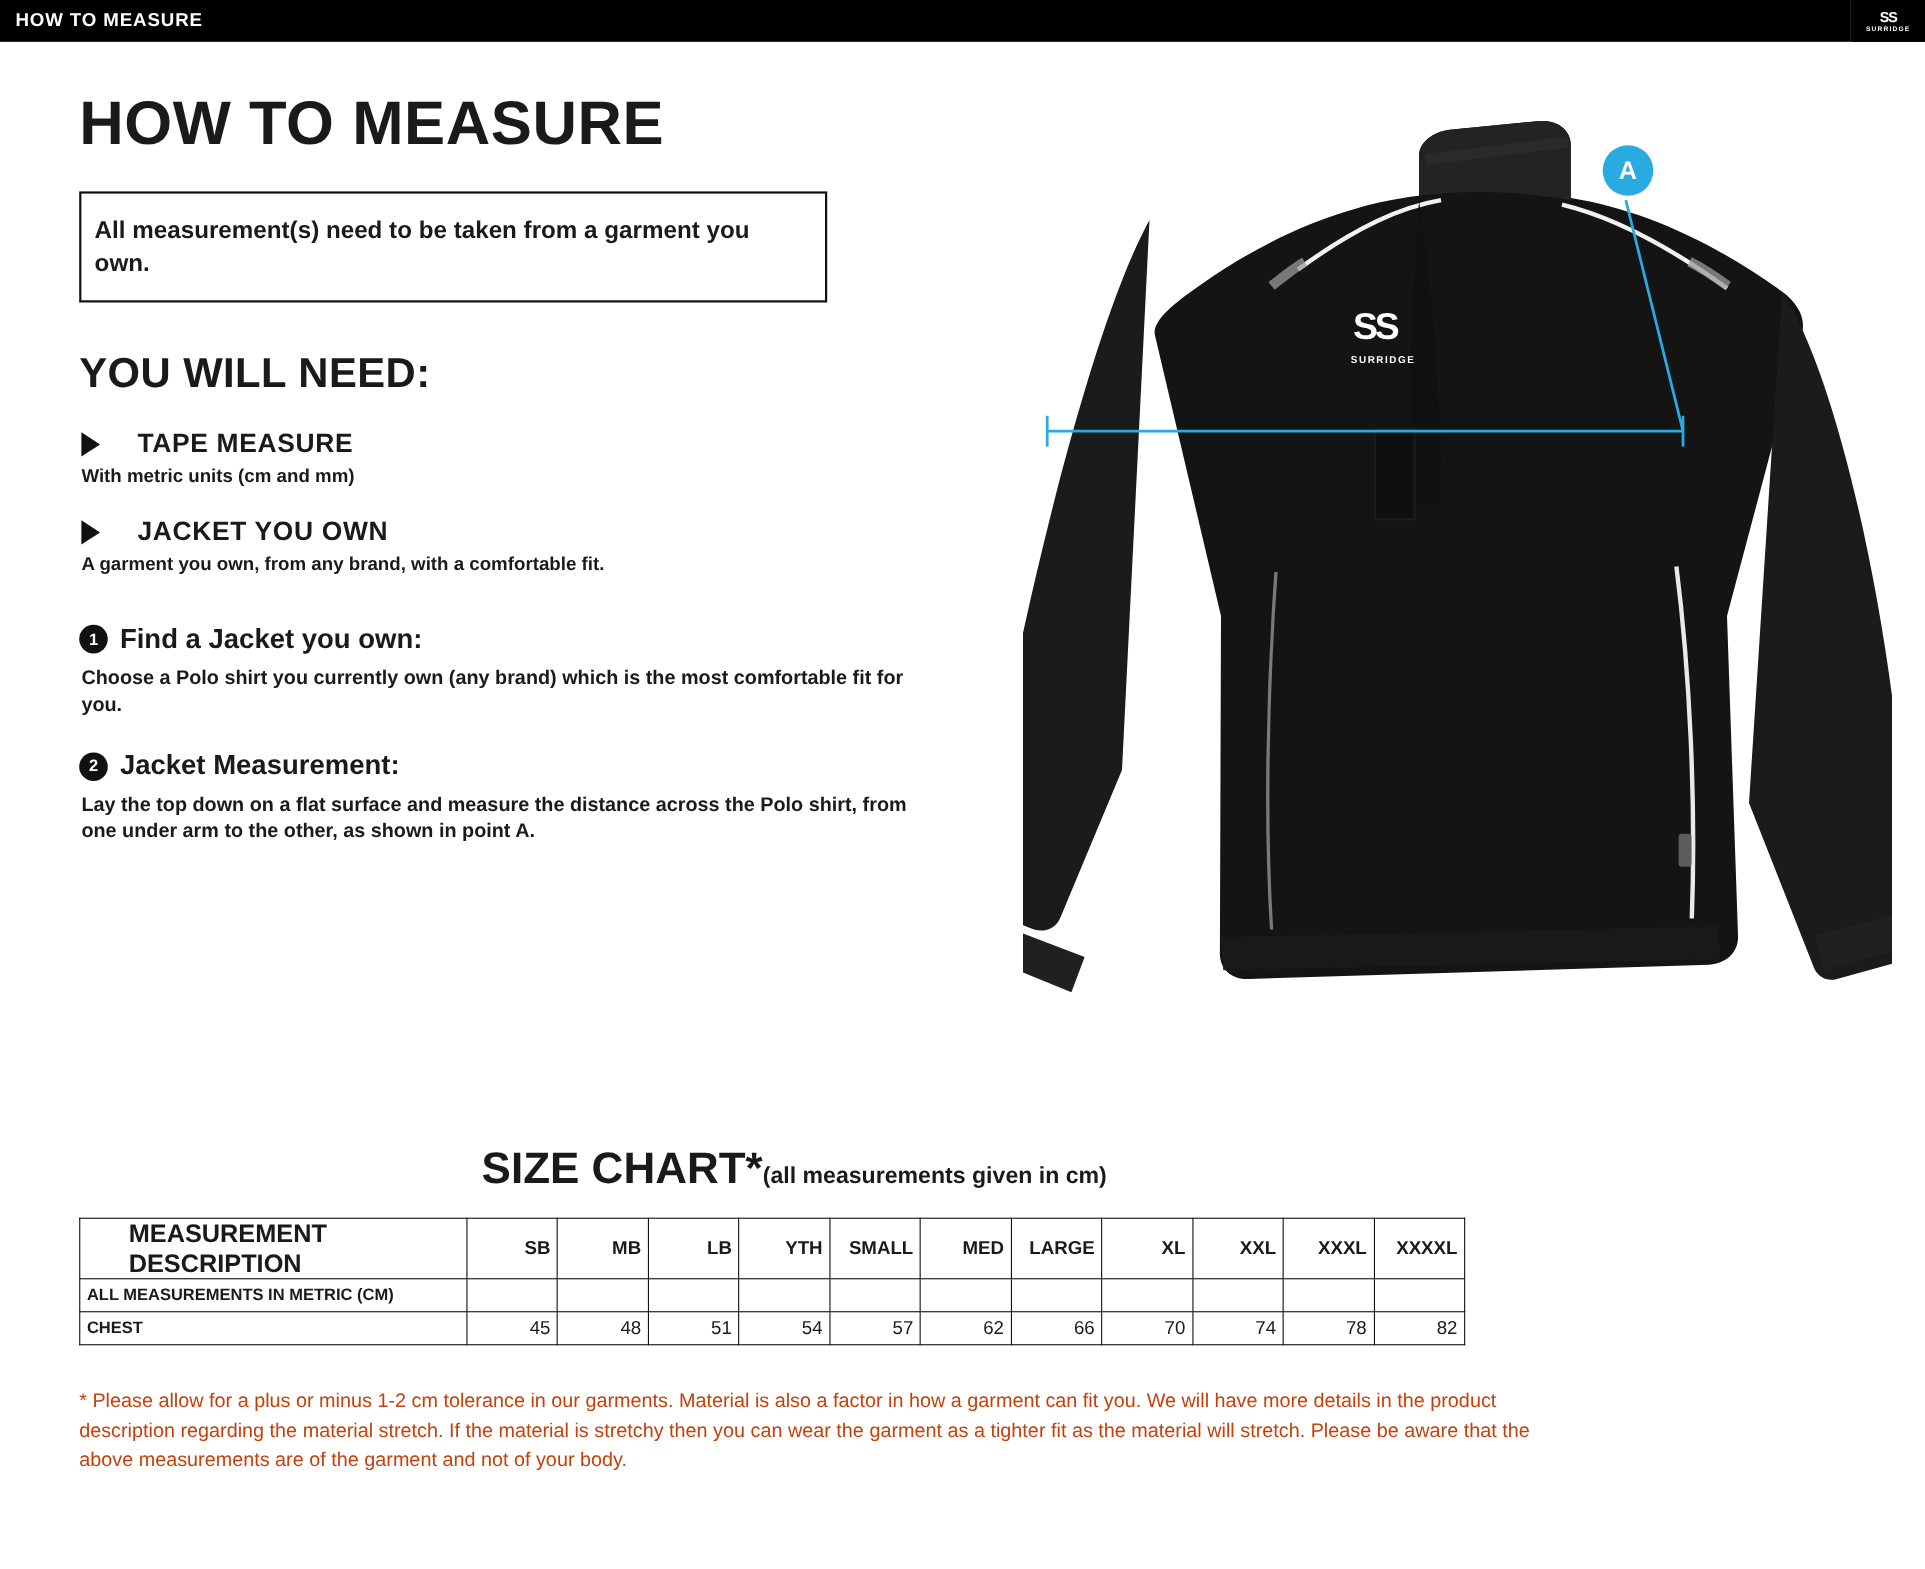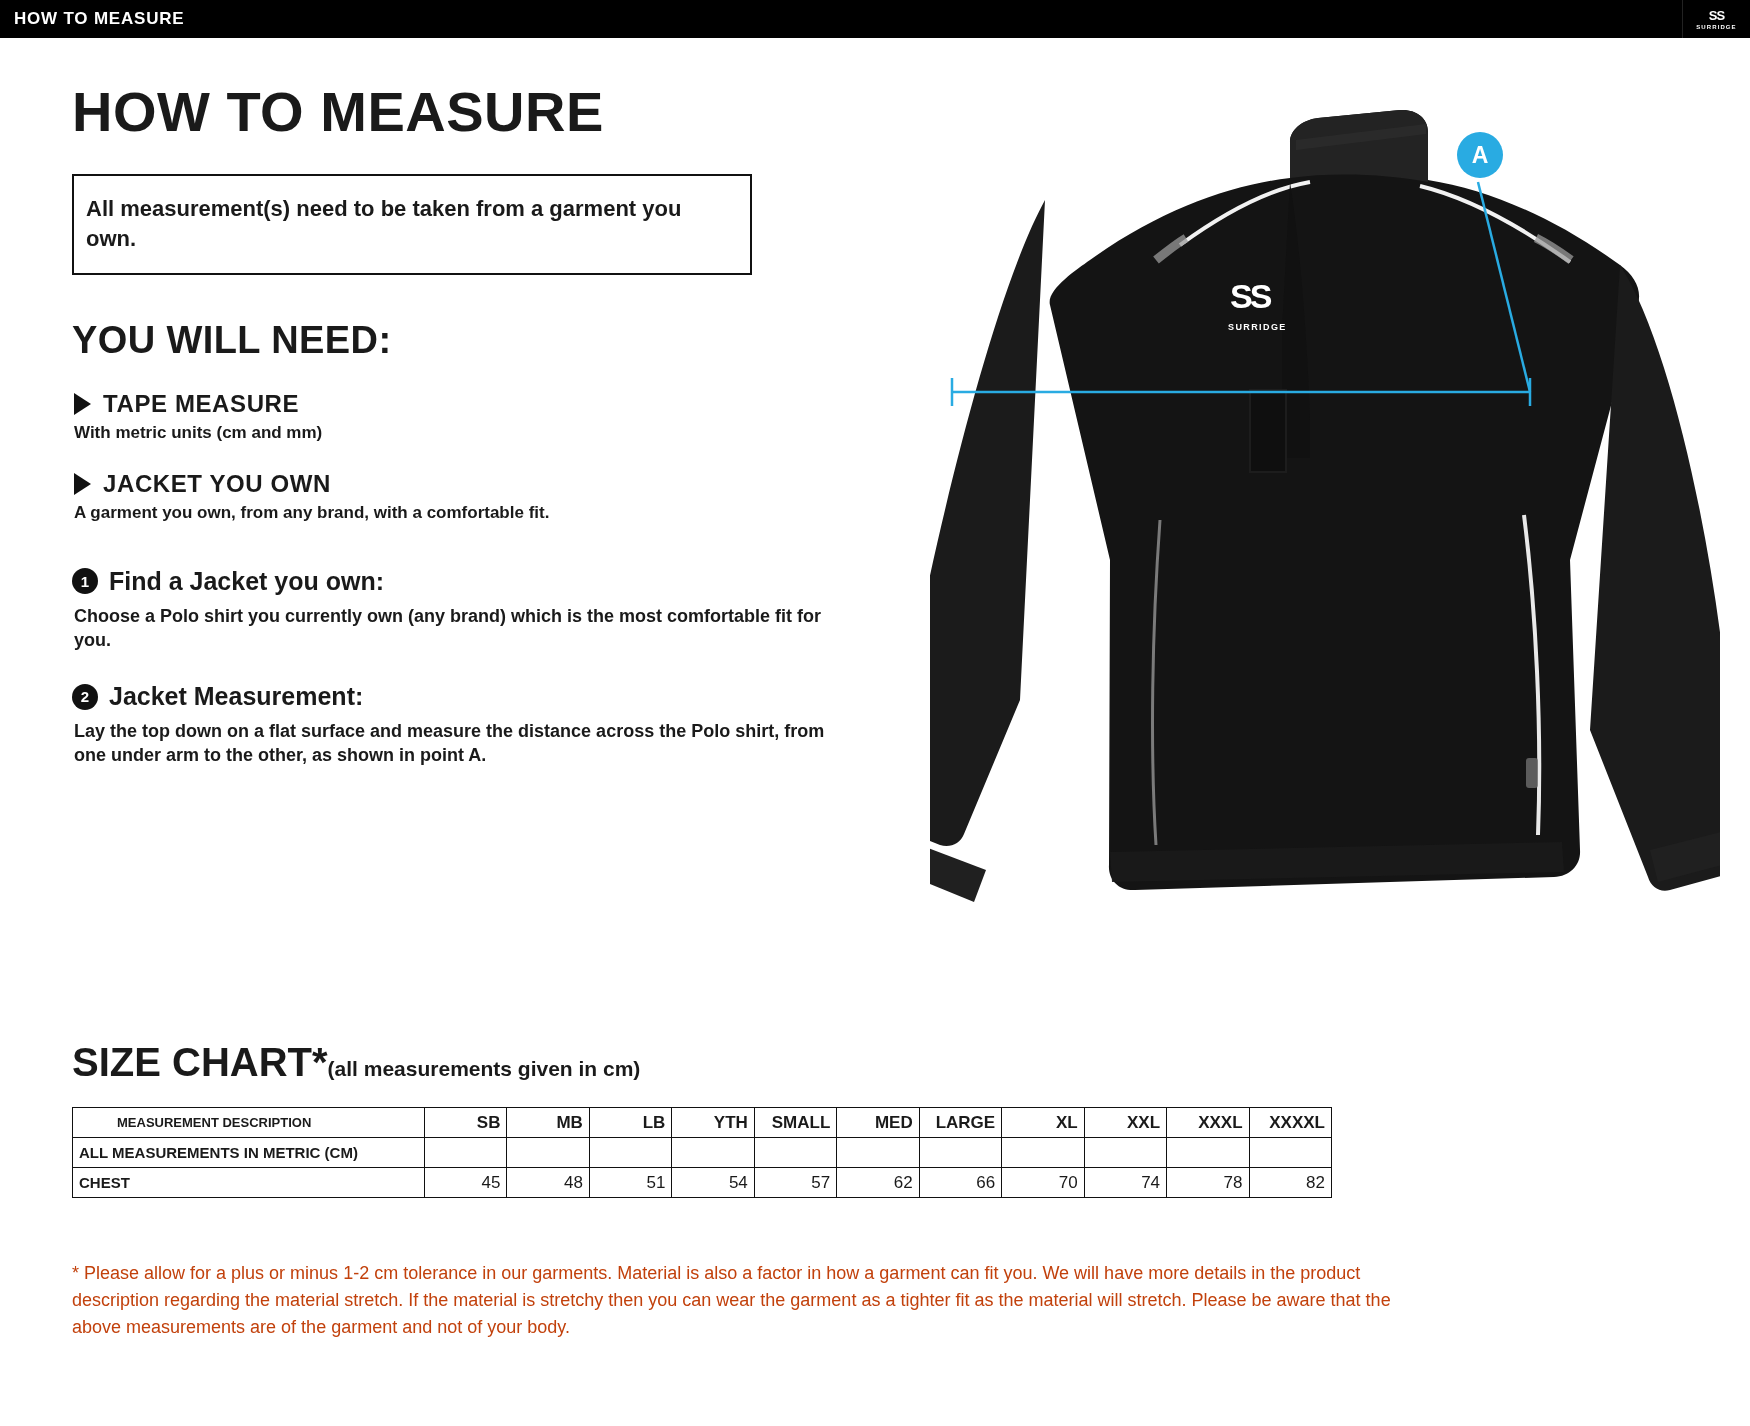--- a/index.html
+++ b/index.html
@@ -58,52 +58,52 @@
   .need-item { margin-bottom:26px; }
   .need-head {
     display:flex; align-items:center; gap:12px;
   }
   .tri {
     width:0; height:0; border-top:11px solid transparent;
     border-bottom:11px solid transparent; border-left:17px solid #111;
     margin-left:2px;
   }
   .need-head-label {
-    font-size:24px; font-weight:bold; letter-spacing:0.6px;
+    font-size:24px; font-weight:bold; letter-spacing:0.6px;margin-left:22px;
   }
   .need-sub {
     font-size:17px; font-weight:bold; margin:4px 0 0 2px; line-height:1.3;
   }
   .steps { margin-top:42px; }
   .step { margin-bottom:30px; }
   .step-head { display:flex; align-items:center; gap:11px; }
   .num {
     width:26px; height:26px; border-radius:50%; background:#111; color:#fff;
     font-size:15px; font-weight:bold; display:flex; align-items:center;
     justify-content:center; flex:0 0 auto;
   }
   .step-title { font-size:25px; font-weight:bold; }
   .step-body {
     font-size:18px; font-weight:bold; line-height:1.35; margin:8px 0 0 2px;
     max-width:760px;
   }
 
   
   .chart-wrap { position:absolute; left:72px; top:1040px; width:1300px; }
-  .chart-title { margin:0 0 22px 0; font-size:40px; font-weight:bold; }
+  .chart-title { margin:0 0 22px 0; font-size:40px; font-weight:bold;text-align:center; }
   .chart-title .note { font-size:21px; font-weight:bold; }
   table.size {
     border-collapse:collapse; width:1260px; table-layout:fixed;
   }
   table.size td, table.size th {
     border:1px solid #111; height:30px; padding:0 6px;
     font-size:17px; font-weight:bold; text-align:right; vertical-align:middle;
   }
   table.size .desc { text-align:left; width:352px; }
-  table.size .hdr-desc { font-size:13px;padding-left:44px; }
+  table.size .hdr-desc { font-size:23px;padding-left:44px; }
   table.size .small-desc { font-size:15px; }
   table.size .val { font-weight:normal; font-size:17px; }
 
   
   .footnote {
     position:absolute; left:72px; top:1260px; width:1320px;
     font-size:18px; line-height:1.5; color:#c2410c;
   }
 
   

